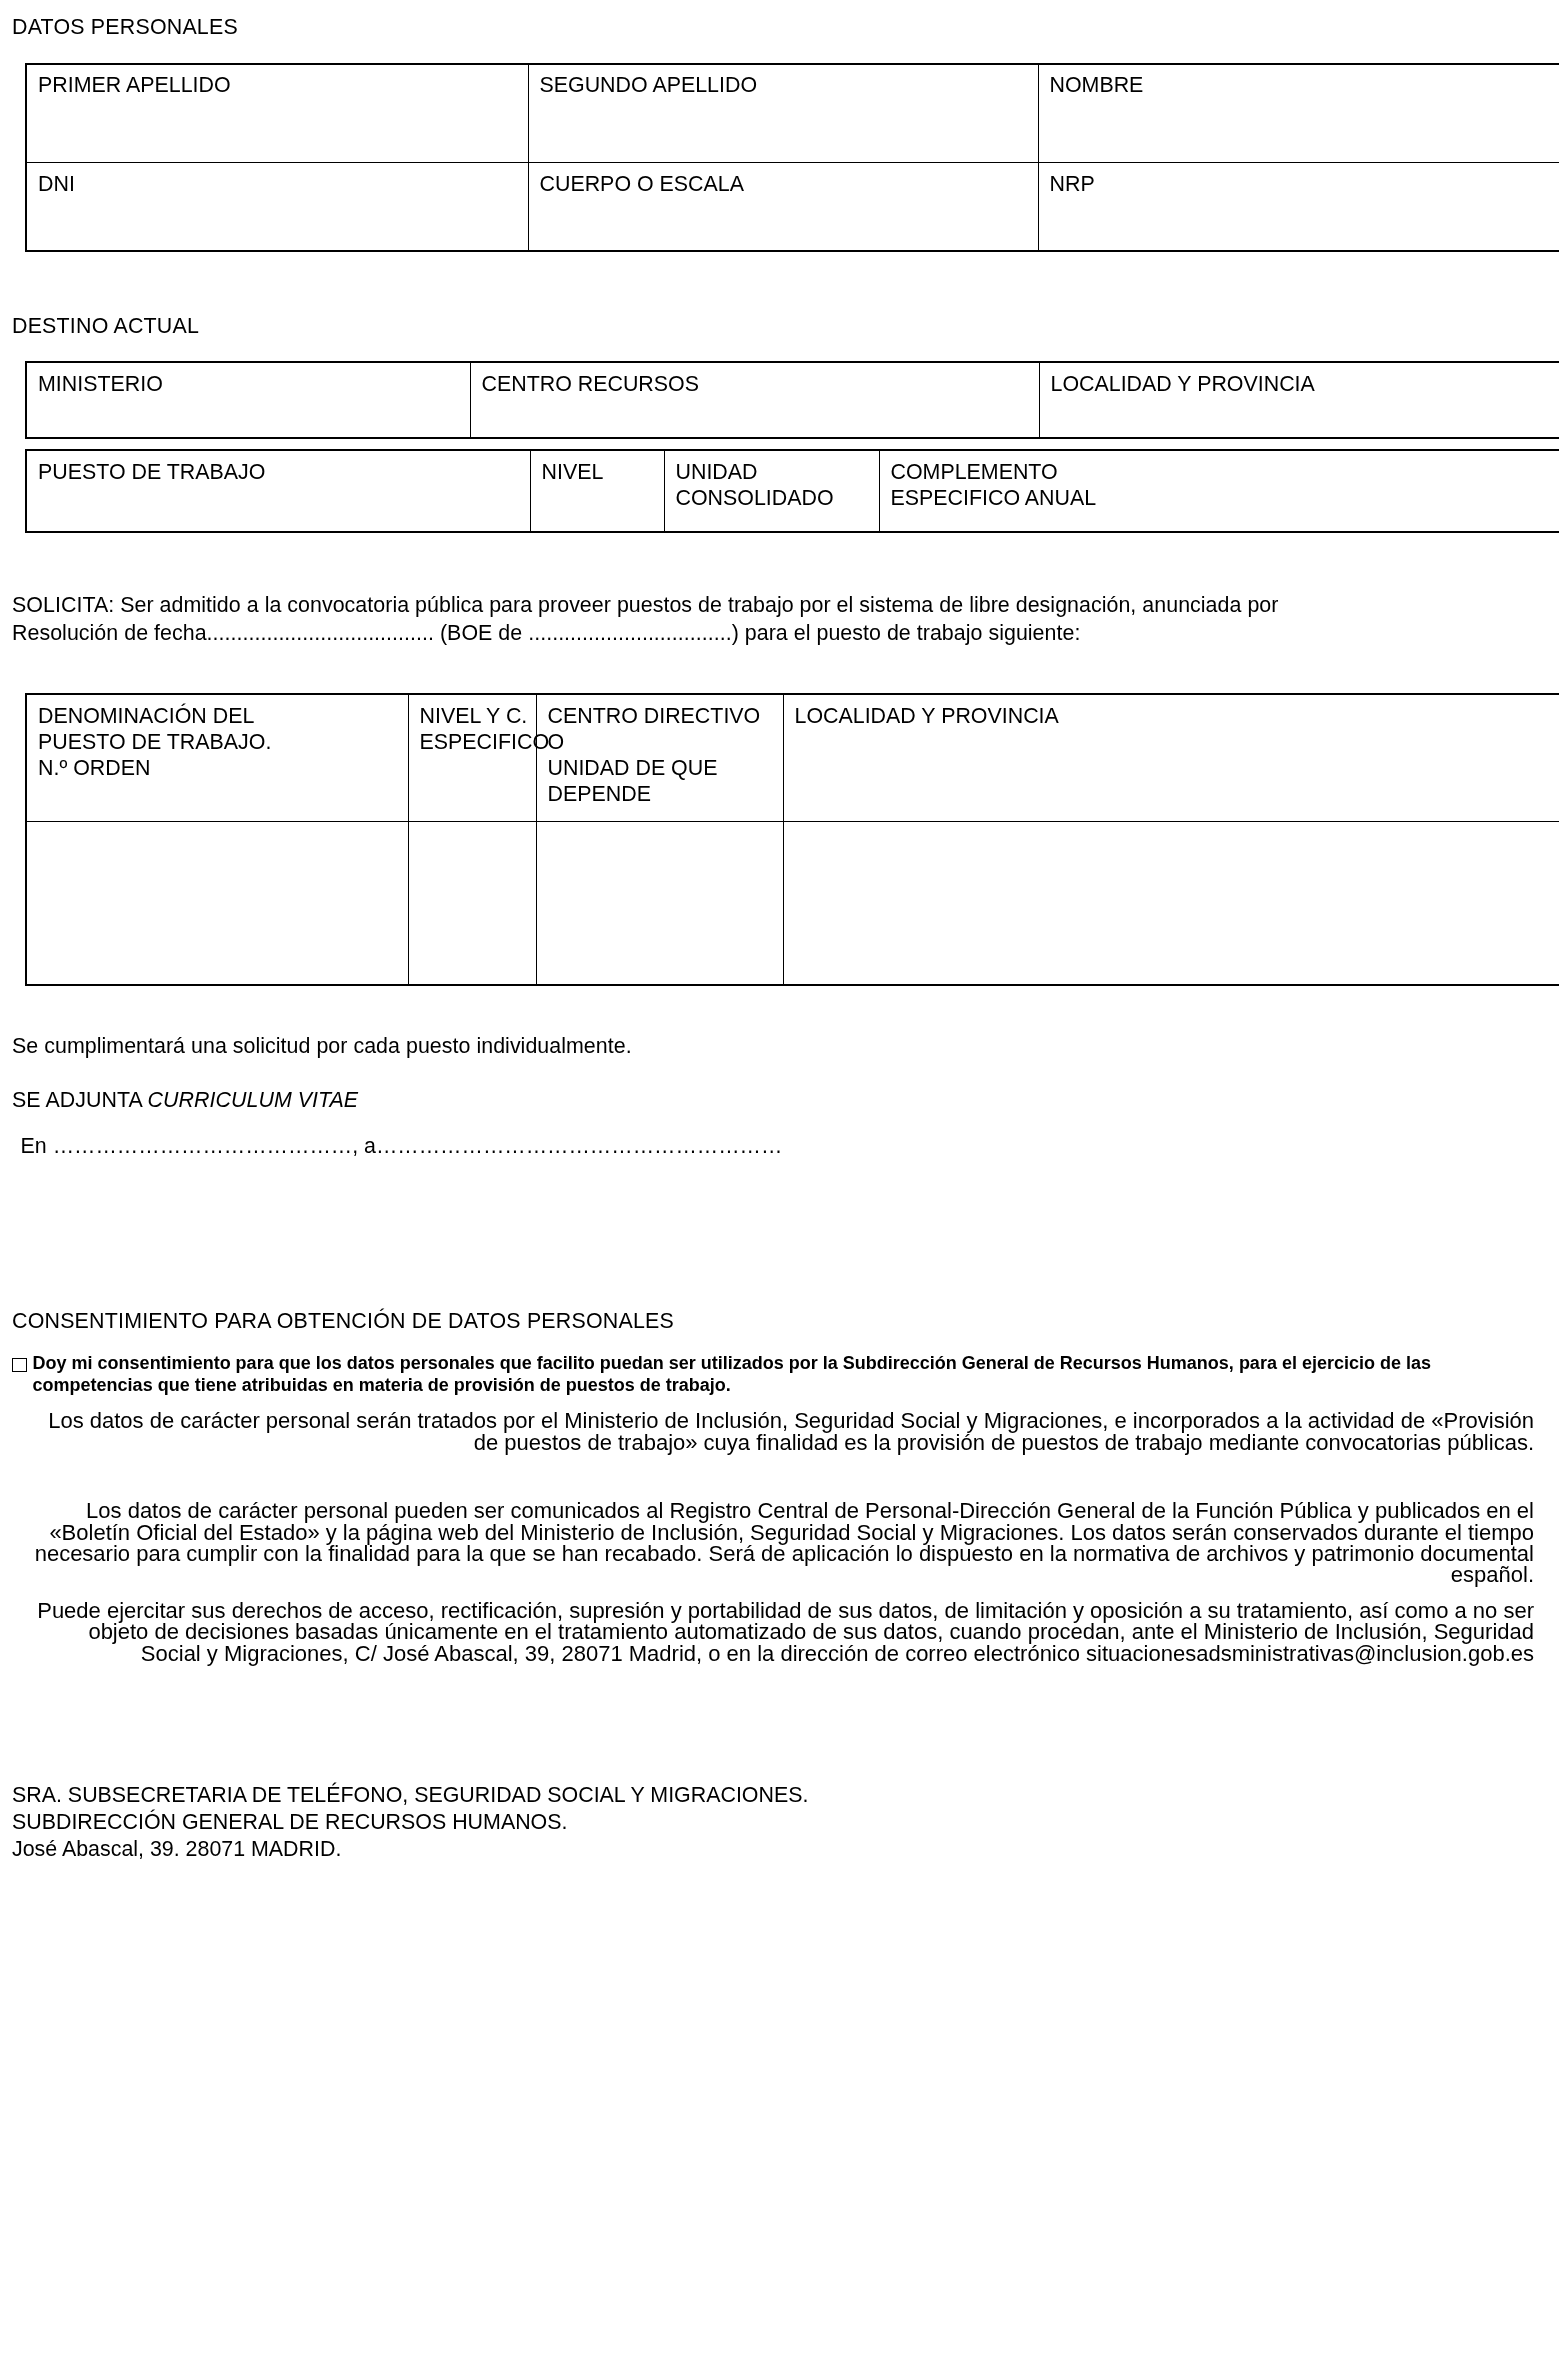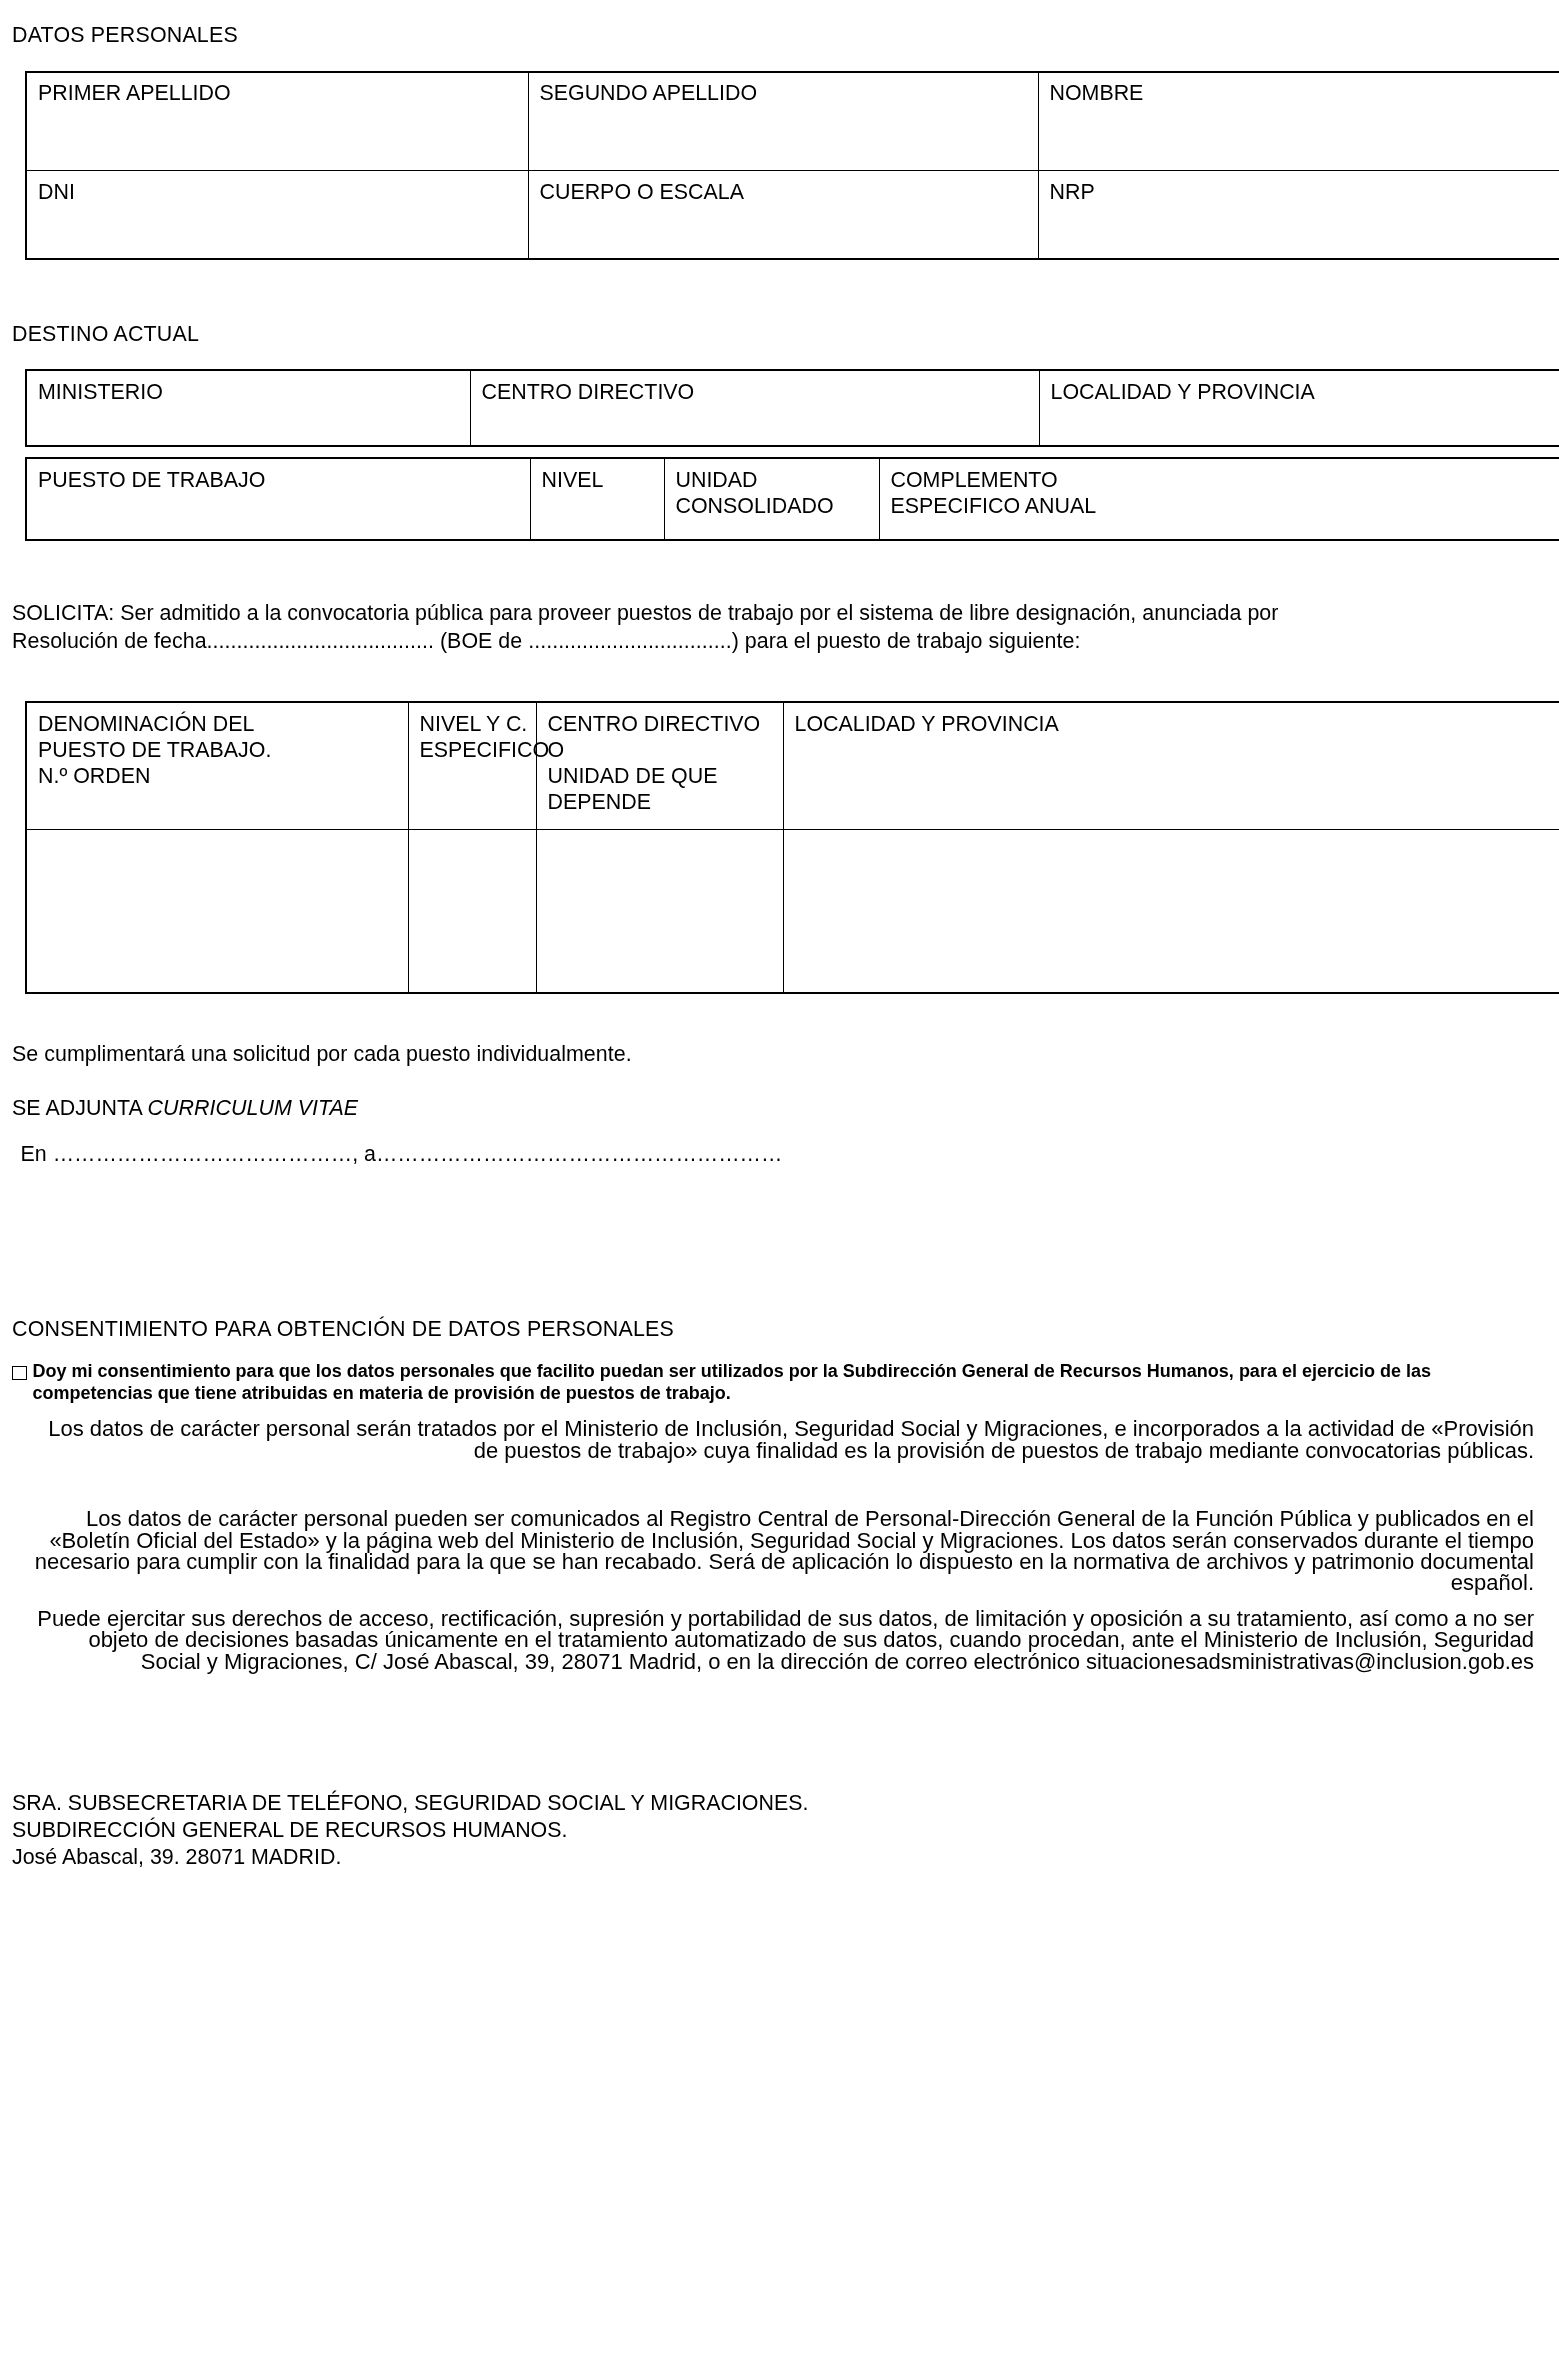--- a/index.html
+++ b/index.html
@@ -17,21 +17,21 @@
   .page {
     position: relative;
     width: 1560px;
     min-height: 2377px;
     padding: 0;
     box-sizing: border-box;
   }
   .inner {
     position: absolute;
     left: 12px;
-    top: 12px;
+    top: 4px;
     width: 1536px;
   }
 
   
   .section-caption {
     font-size: 21.4px;
     line-height: 26px;
     letter-spacing: 0.2px;
     margin: 0;
     padding: 0;
@@ -166,21 +166,21 @@
         <col style="width:444px">
         <col style="width:569px">
         <col style="width:523px">
       </colgroup>
       <tbody>
         <tr>
           <td style="height:76px">
             <span class="cell-label">MINISTERIO</span>
           </td>
           <td style="height:76px">
-            <span class="cell-label">CENTRO DIRECTIVO</span>
+            <span class="cell-label">CENTRO RECURSOS</span>
           </td>
           <td style="height:76px">
             <span class="cell-label">LOCALIDAD Y PROVINCIA</span>
           </td>
         </tr>
       </tbody>
     </table>
 
     <table class="form-table outer-thick" style="margin-top:-2.6px">
       <colgroup>

